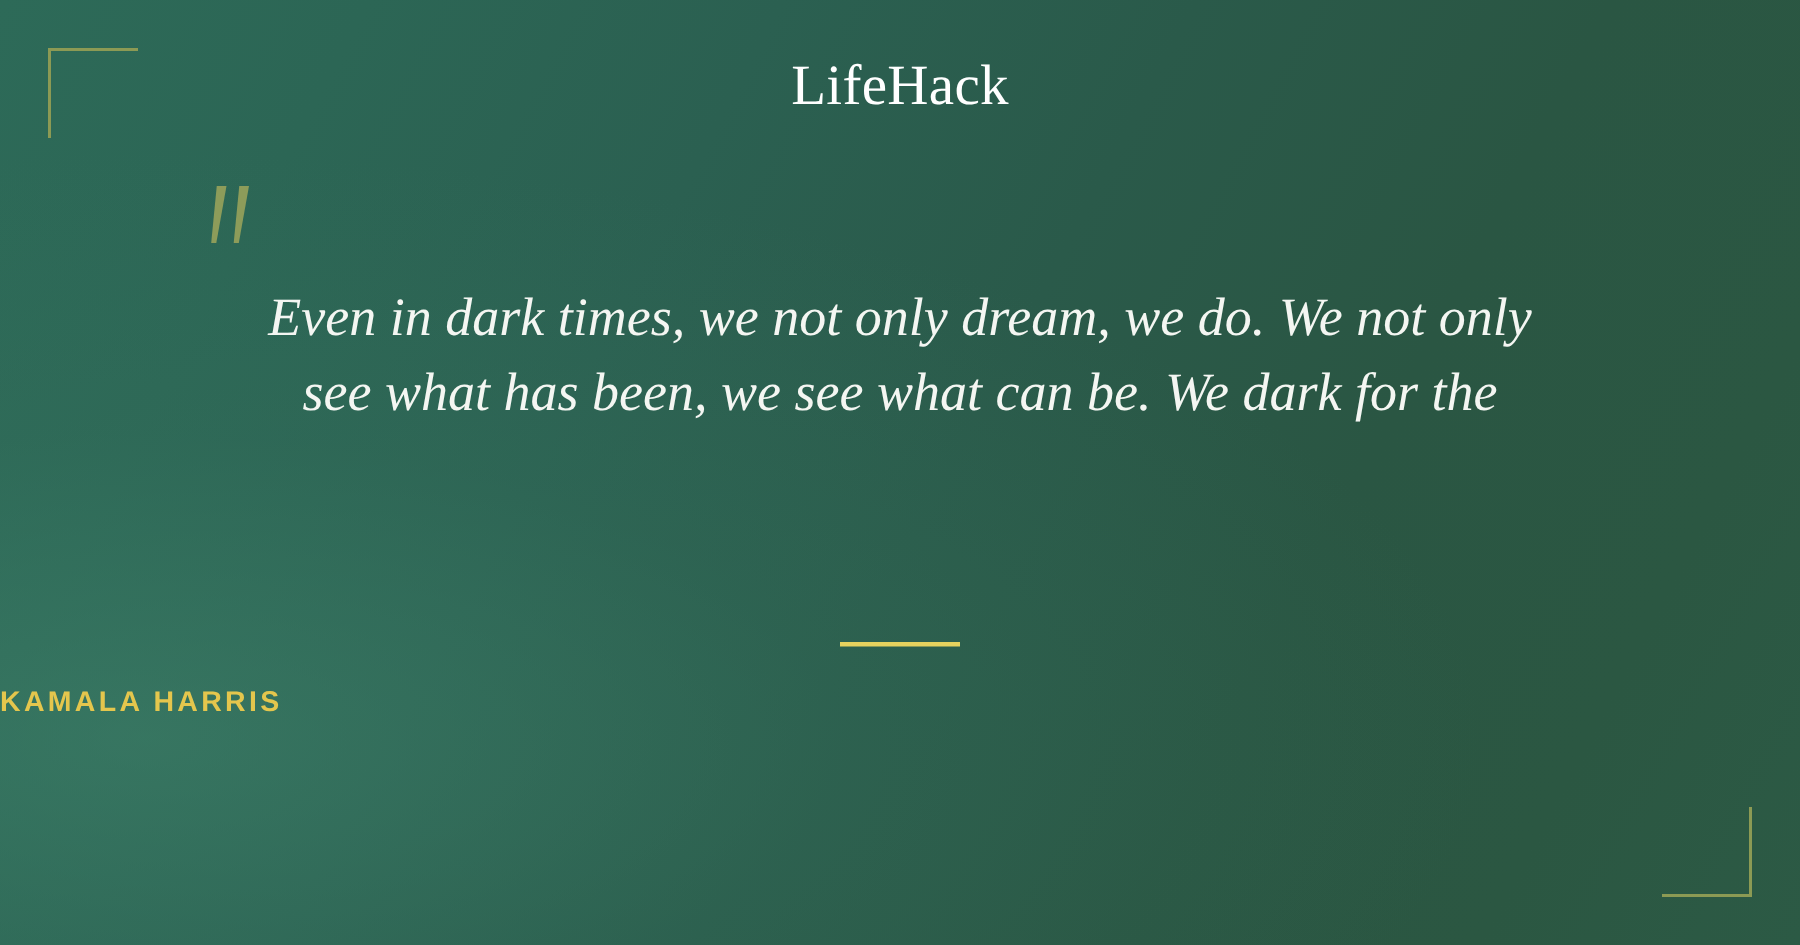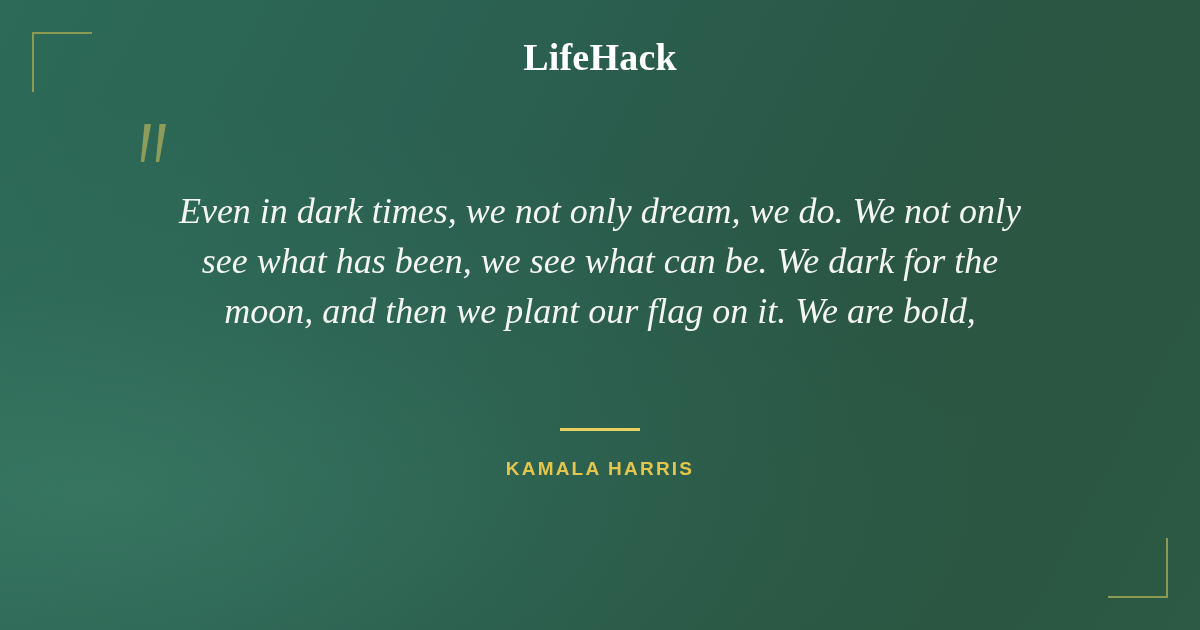--- a/index.html
+++ b/index.html
@@ -57,21 +57,21 @@
     position: absolute;
     top: 38px;
     left: 0;
     width: 100%;
     text-align: center;
   }
   .brand-text {
     display: inline-block;
     font-family: "Liberation Serif", "DejaVu Serif", serif;
     font-size: 38px;
-    font-weight: 700;
+    font-weight: 400;
     color: #ffffff;
     letter-spacing: 0.2px;
     line-height: 1;
   }
 
   
   .quote-mark {
     position: absolute;
     left: 131px;
     top: 122px;
@@ -99,21 +99,21 @@
     color: #f4f6f2;
     white-space: nowrap;
   }
 
   
   .attribution {
     position: absolute;
     left: 0;
     top: 428px;
     width: 100%;
-    text-align: center;
+    text-align: left;
   }
   .divider {
     display: block;
     width: 80px;
     height: 3px;
     margin: 0 auto 28px auto;
     background: #e6d25e;
   }
   .author {
     display: inline-block;
@@ -140,21 +140,20 @@
   <div class="quote-mark">
     <svg width="44" height="48" viewBox="0 0 44 48" xmlns="http://www.w3.org/2000/svg" aria-hidden="true">
       <path d="M13.5 2 L20 2 L13.2 40 L9.8 40 Z" fill="#8d9c5a"></path>
       <path d="M28.5 2 L35 2 L28.2 40 L24.8 40 Z" fill="#8d9c5a"></path>
     </svg>
   </div>
 
   <blockquote class="quote-block">
     <span class="quote-line">Even in dark times, we not only dream, we do. We not only</span>
     <span class="quote-line">see what has been, we see what can be. We dark for the</span>
-    <span class="quote-line">moon, and then we plant our flag on it. We are bold,</span>
   </blockquote>
 
   <div class="attribution">
     <span class="divider"></span>
     <span class="author">KAMALA HARRIS</span>
   </div>
 
 </div>
 
 </body></html>

